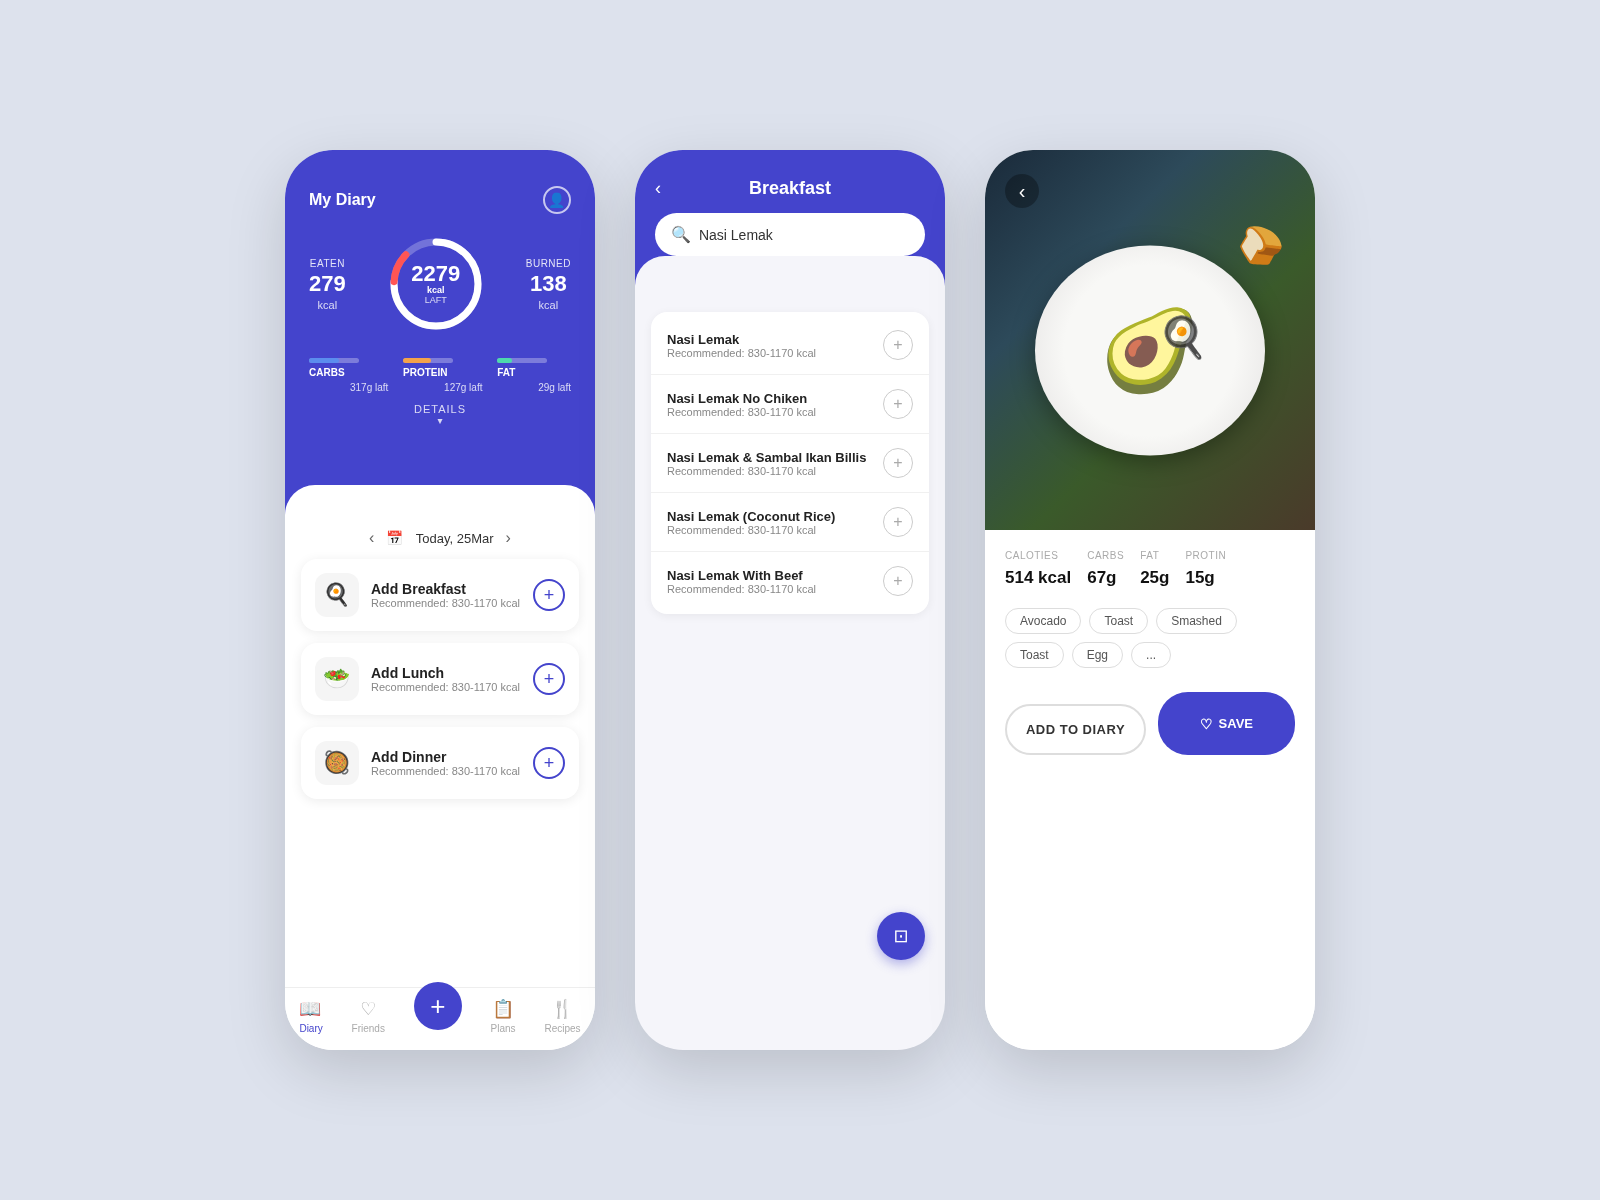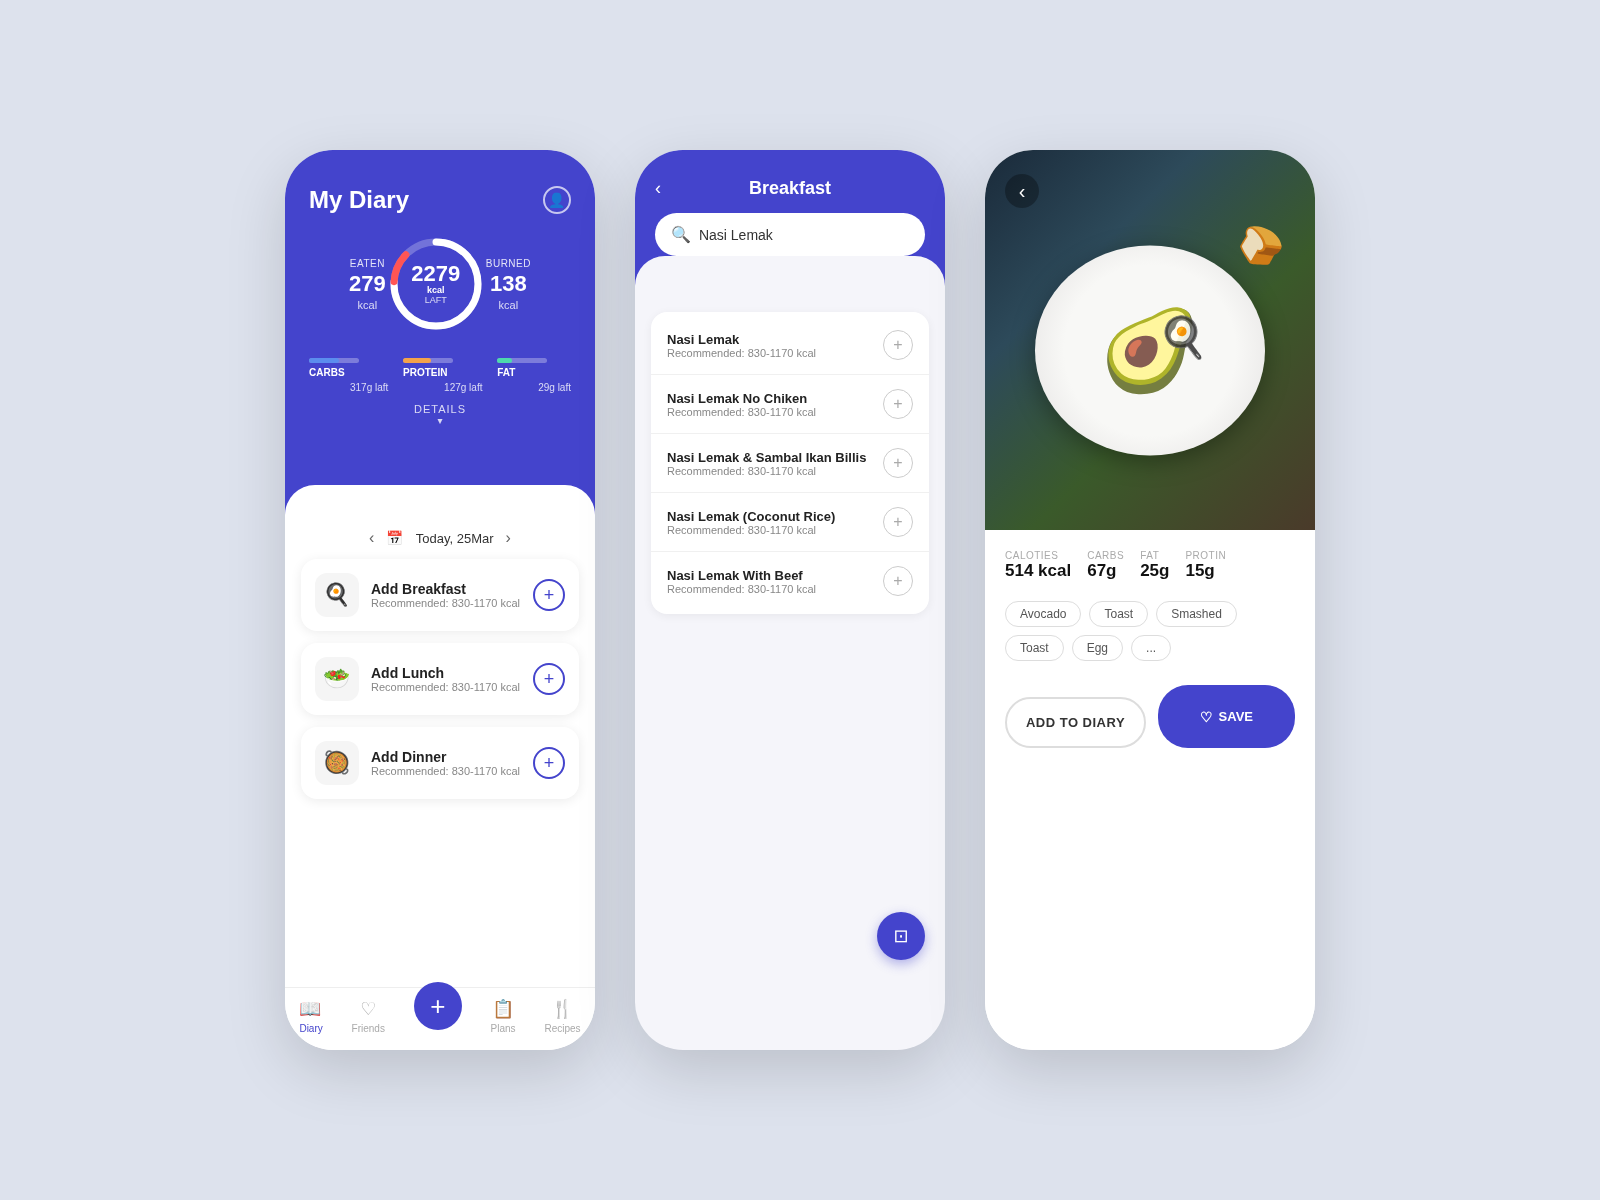--- a/index.html
+++ b/index.html
@@ -39,34 +39,34 @@
       flex-shrink: 0;
     }
     .phone1-title-row {
       display: flex;
       justify-content: space-between;
       align-items: center;
       margin-bottom: 20px;
     }
     .phone1-title {
       color: #fff;
-      font-size: 24px;
+      font-size: 16px;
       font-weight: 700;
     }
     .user-icon {
       width: 28px; height: 28px;
       border: 2px solid rgba(255,255,255,0.7);
       border-radius: 50%;
       display: flex; align-items: center; justify-content: center;
       color: #fff; font-size: 14px;
     }
     .calorie-section {
       display: flex;
       align-items: center;
-      justify-content: center;
+      justify-content: space-between;
       margin-bottom: 24px;
     }
     .eaten-block, .burned-block {
       display: flex;
       flex-direction: column;
       align-items: center;
       color: #fff;
       font-size: 11px;
       gap: 4px;
     }
@@ -337,21 +337,21 @@
       padding: 20px 20px 12px;
       overflow: hidden;
     }
     .food-detail-name {
       font-size: 24px; font-weight: 800; color: #111;
       margin-bottom: 16px;
     }
     .nutrition-row {
       display: flex; gap: 16px; margin-bottom: 20px;
     }
-    .nutrition-item { display: flex; flex-direction: column; gap: 0; }
+    .nutrition-item { display: flex; flex-direction: column; gap: 7px; }
     .nutr-label { font-size: 10px; color: #aaa; letter-spacing: 0.5px; text-transform: uppercase; }
     .nutr-val { font-size: 17px; font-weight: 800; color: #111; }
 
     .tags-row { display: flex; flex-wrap: wrap; gap: 8px; margin-bottom: 16px; }
     .tag {
       border: 1.5px solid #ddd;
       border-radius: 20px;
       padding: 5px 14px;
       font-size: 12px; color: #555; cursor: pointer;
     }

